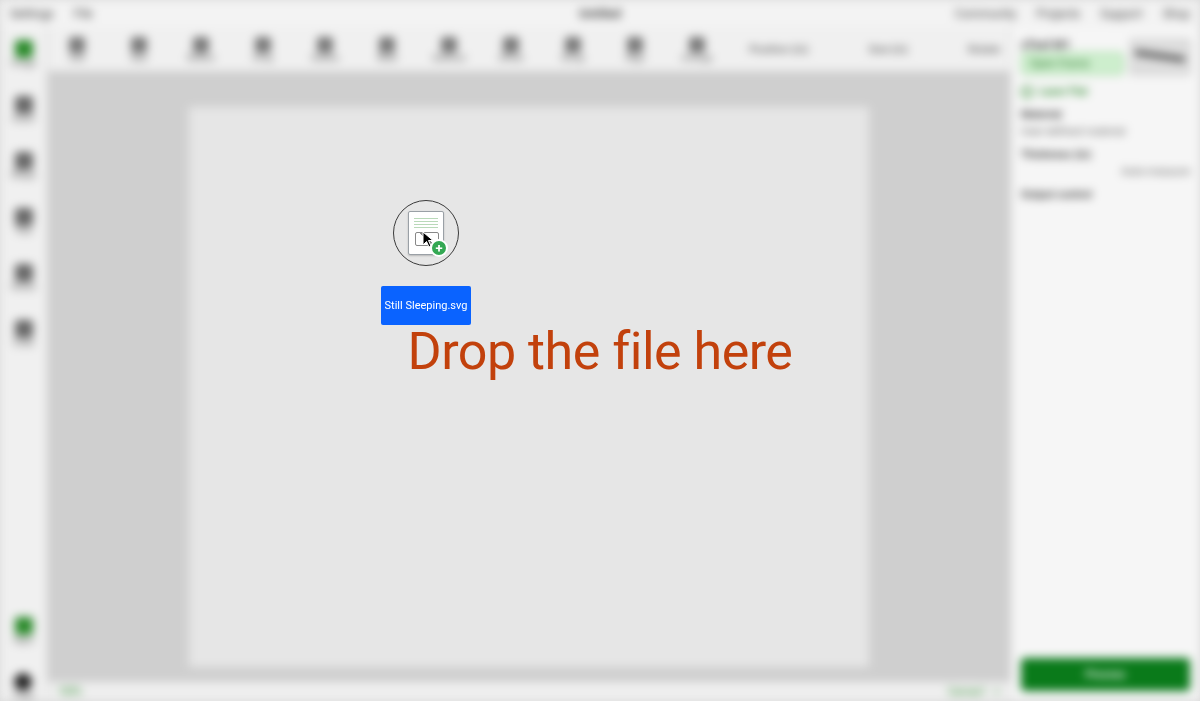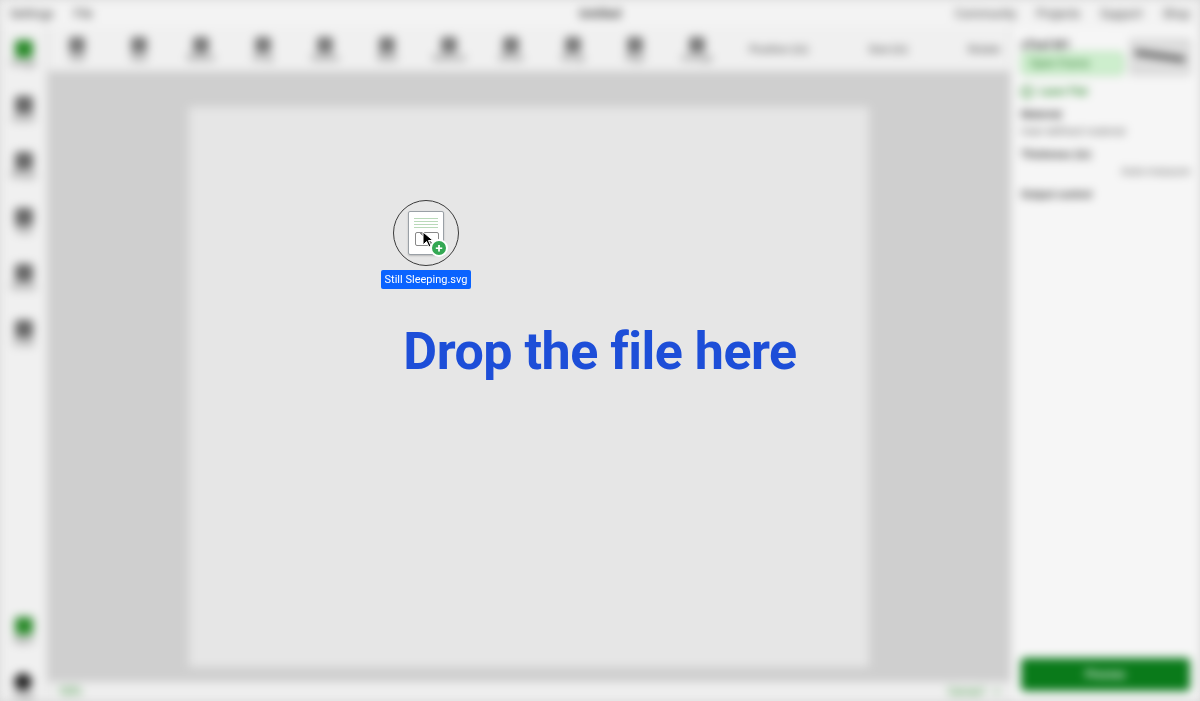--- a/index.html
+++ b/index.html
@@ -147,22 +147,22 @@
     position: absolute;
     inset: 0;
     pointer-events: none;
   }
 
   .drop-text {
     position: absolute;
     left: 50%;
     top: 50%;
     transform: translate(-50%, -50%);
-    color: #1d4ed8;
-    font-weight: 700;
+    color: #c2410c;
+    font-weight: 400;
     font-size: 52px;
     letter-spacing: -0.5px;
     white-space: nowrap;
     pointer-events: auto;
   }
 
   .file-drag {
     position: absolute;
     left: 385px;
     top: 200px;
@@ -230,25 +230,25 @@
     border-radius: 50%;
     display: flex;
     align-items: center;
     justify-content: center;
     color: #fff;
     font-size: 13px;
     font-weight: 700;
     line-height: 1;
   }
   .file-label {
-    margin-top: 4px;
+    margin-top: 20px;
     background: #0a63ff;
     color: #ffffff;
     font-size: 11px;
-    padding: 3px 4px;
+    padding: 13px 4px;
     border-radius: 2px;
     white-space: nowrap;
   }
 </style>
 </head>
 <body>
 
 <div class="app">
 
   <div class="topbar">

